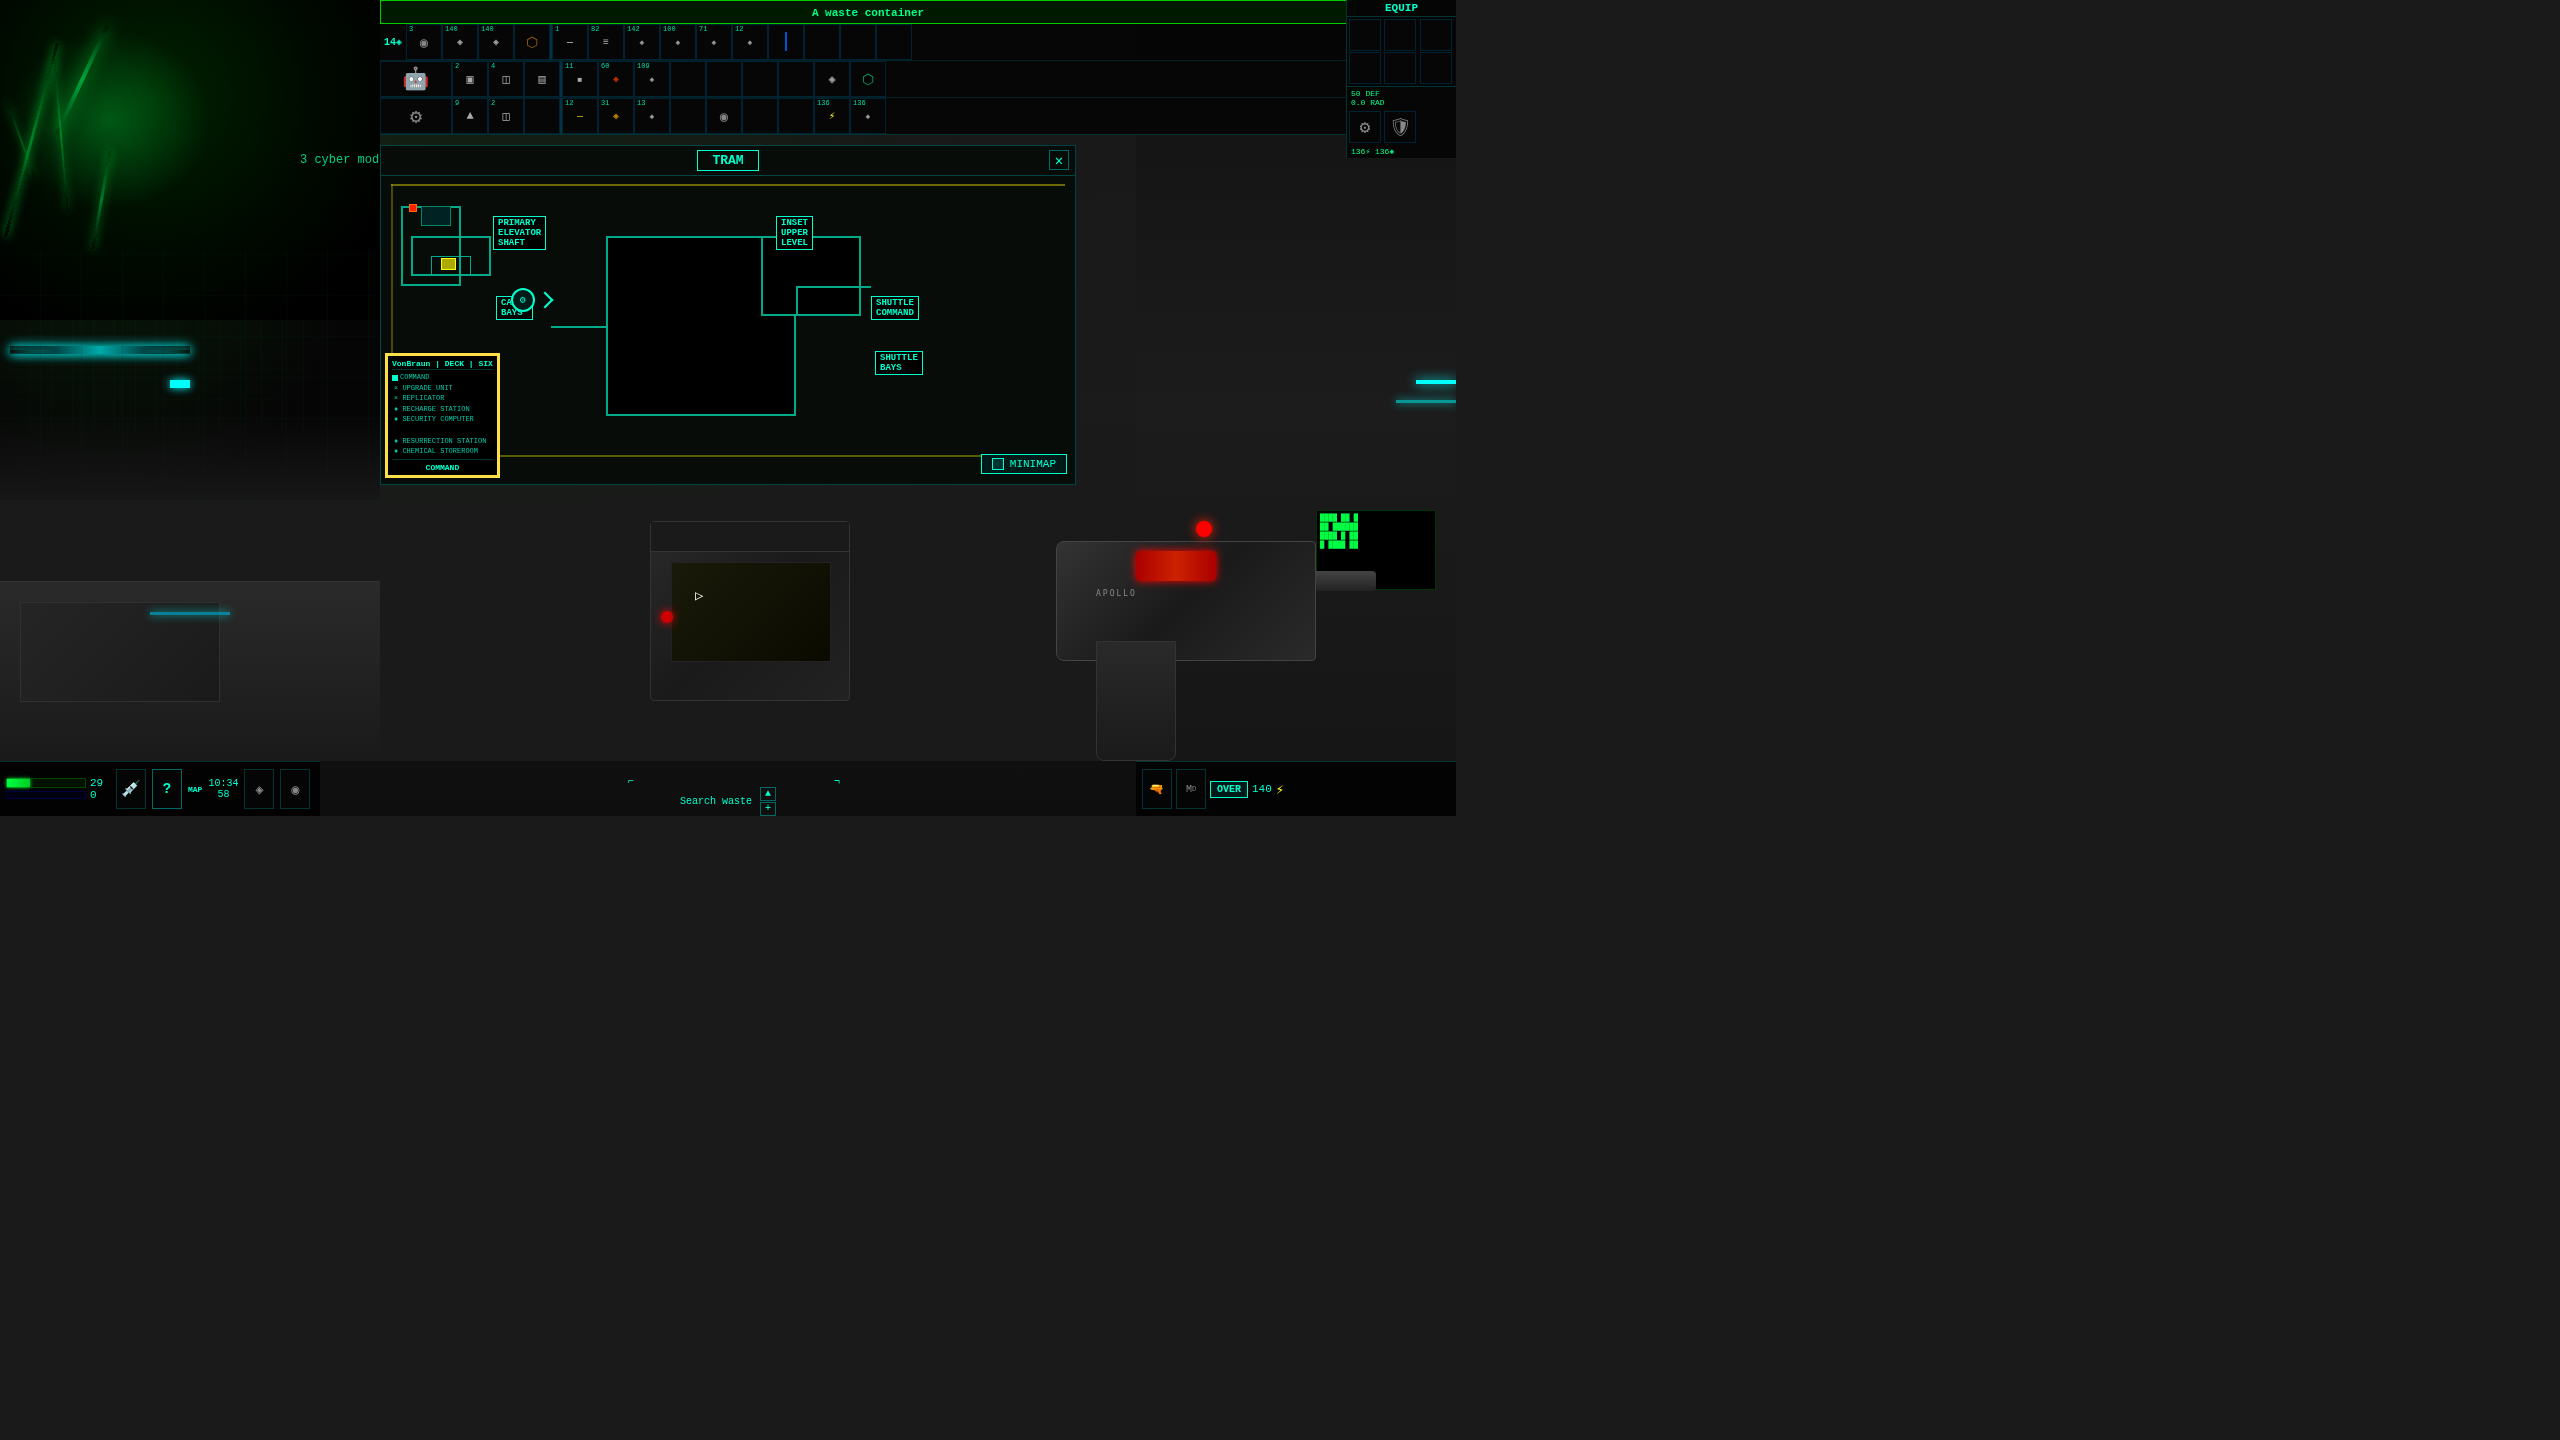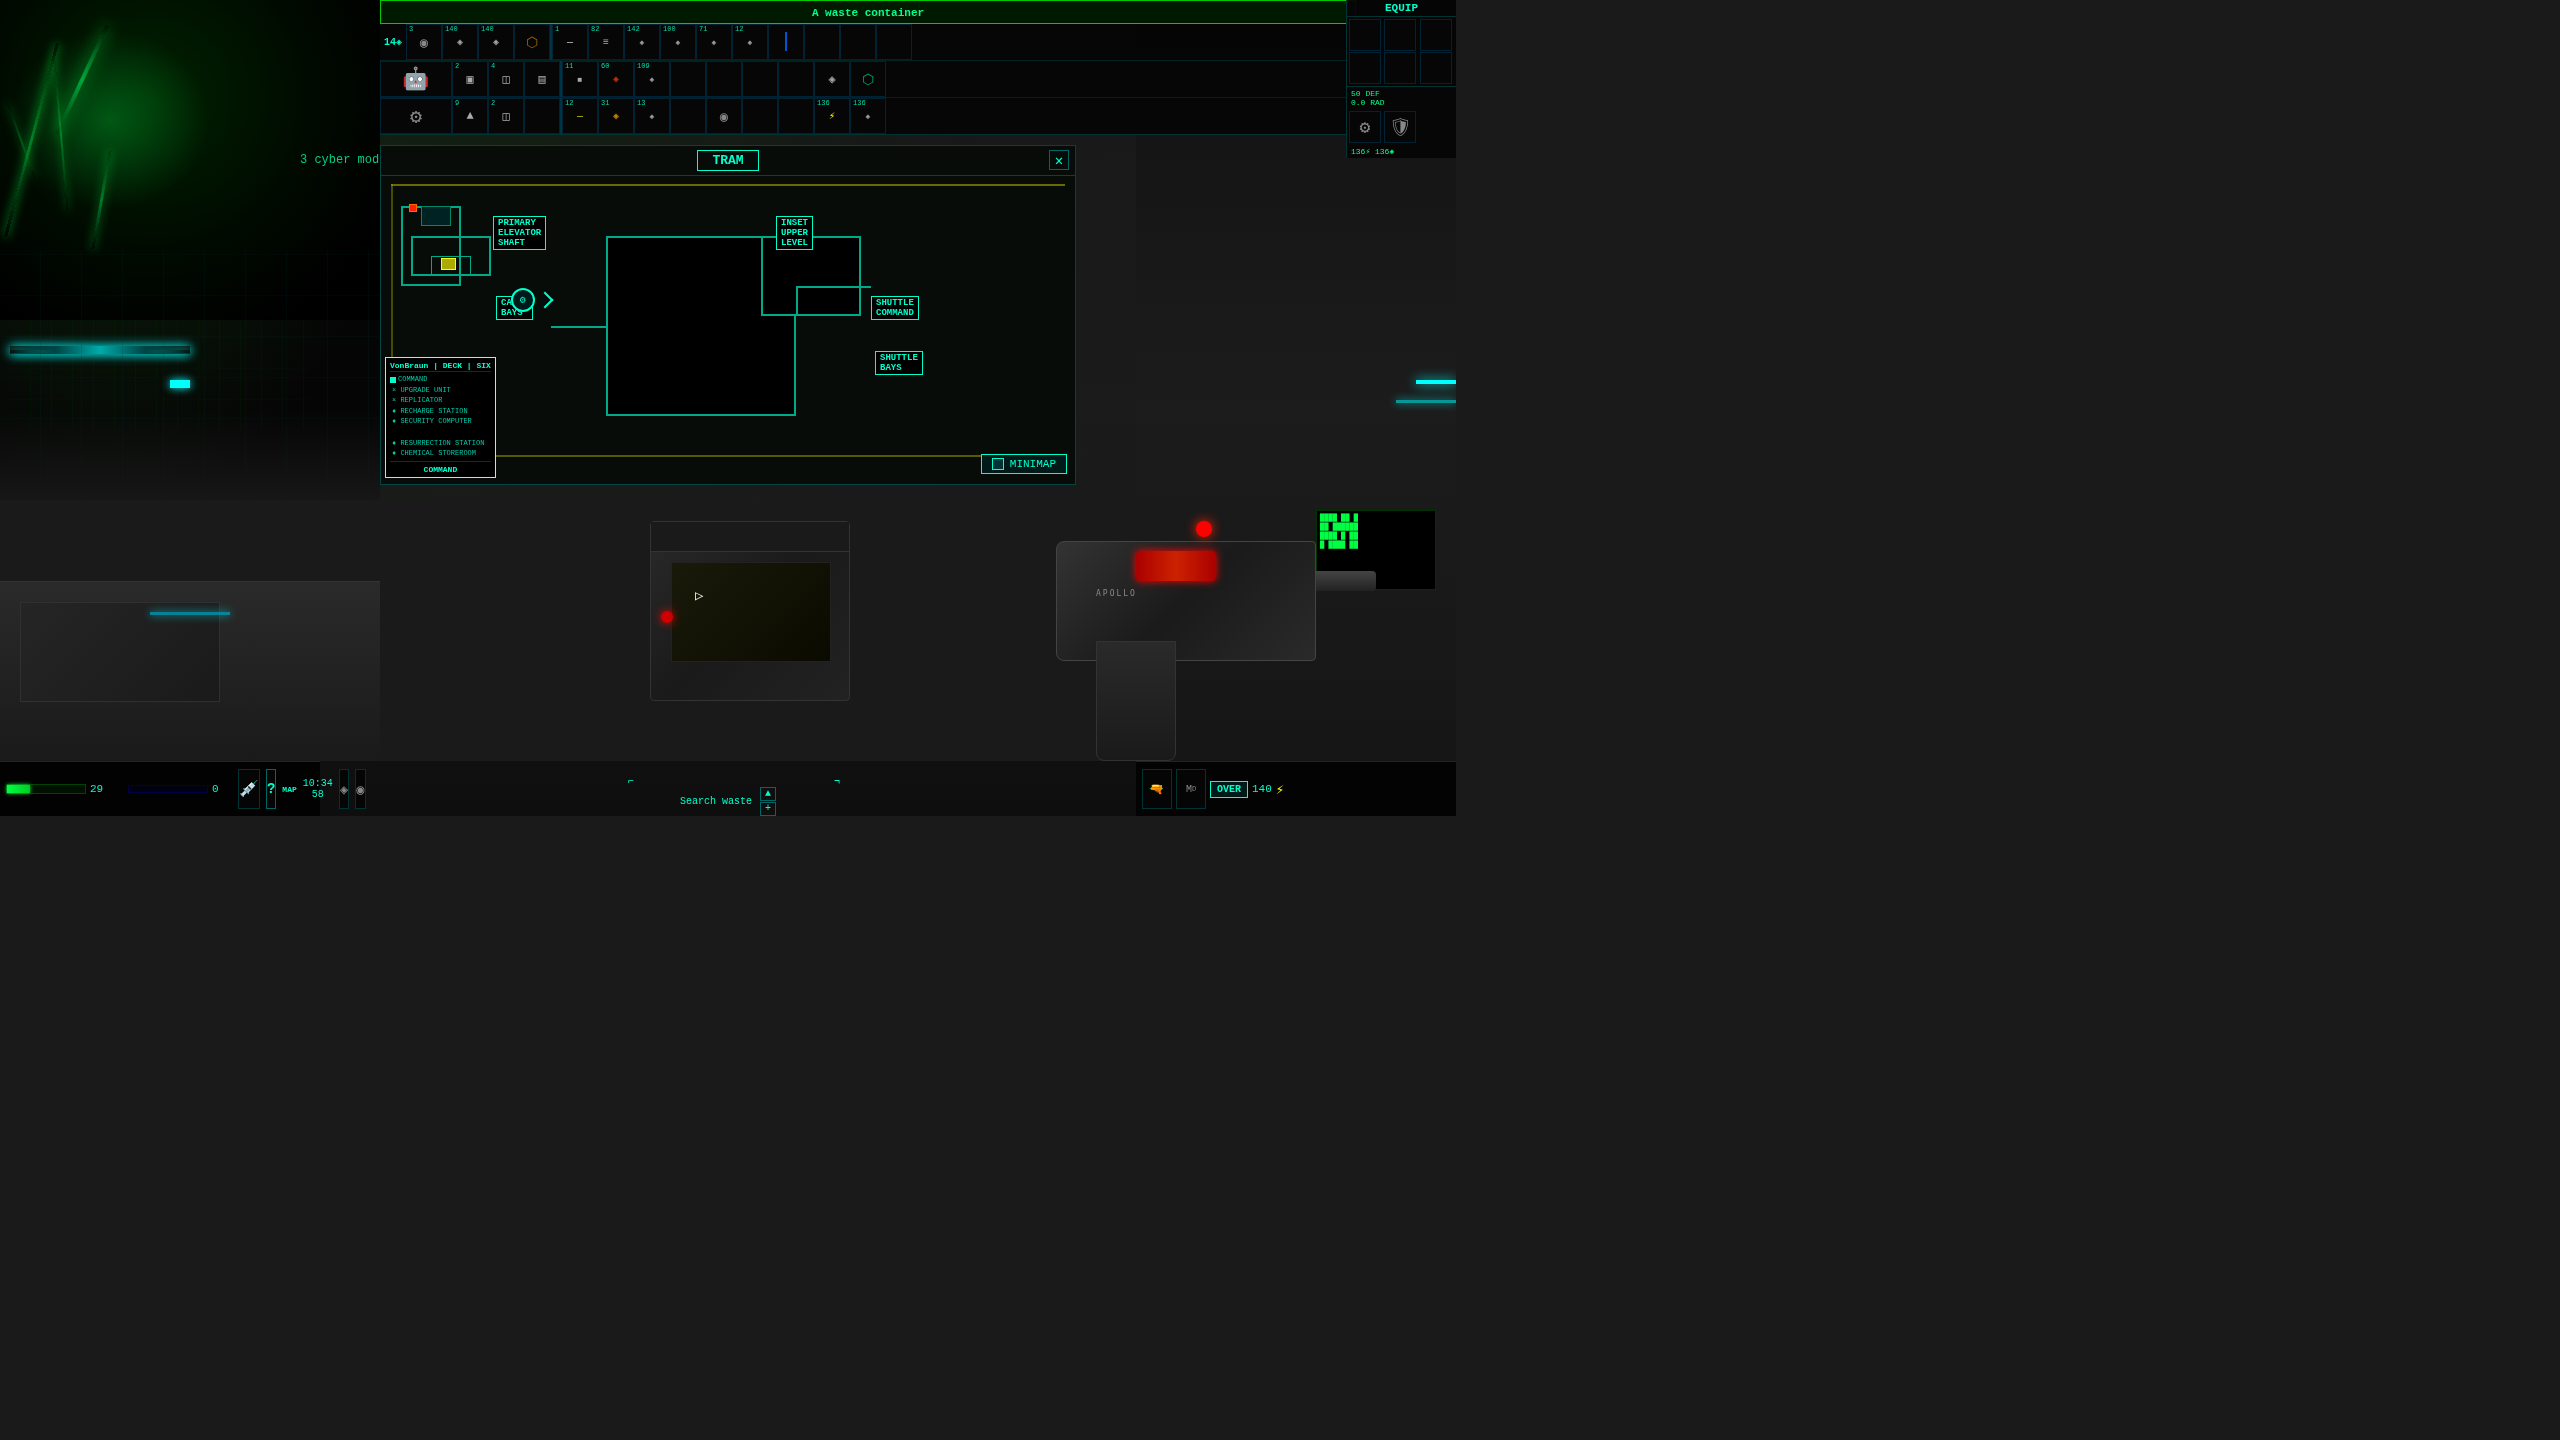--- a/index.html
+++ b/index.html
@@ -173,21 +173,22 @@
       display: flex;
       align-items: center;
       gap: 6px;
       padding: 4px 6px;
       z-index: 100;
       border-top: 1px solid #003333;
     }
 
     .health-bar-container {
       display: flex;
-      gap: 18px;
+      flex-direction: column;
+      gap: 0;
     }
 
     .bar-row {
       display: flex;
       align-items: center;
       gap: 4px;
     }
 
     .health-bar {
       width: 80px;
@@ -419,21 +420,21 @@
       font-size: 12px;
       z-index: 95;
     }
 
     
     .map-legend {
       position: absolute;
       left: 4px;
       bottom: 4px;
       background: #000;
-      border: 1px solid #fde047;
+      border: 3px solid #fde047;
       padding: 2px 4px;
       font-size: 7px;
       color: #00ccaa;
       line-height: 1.4;
     }
 
     .legend-title {
       color: #00ffcc;
       font-size: 8px;
       font-weight: bold;

